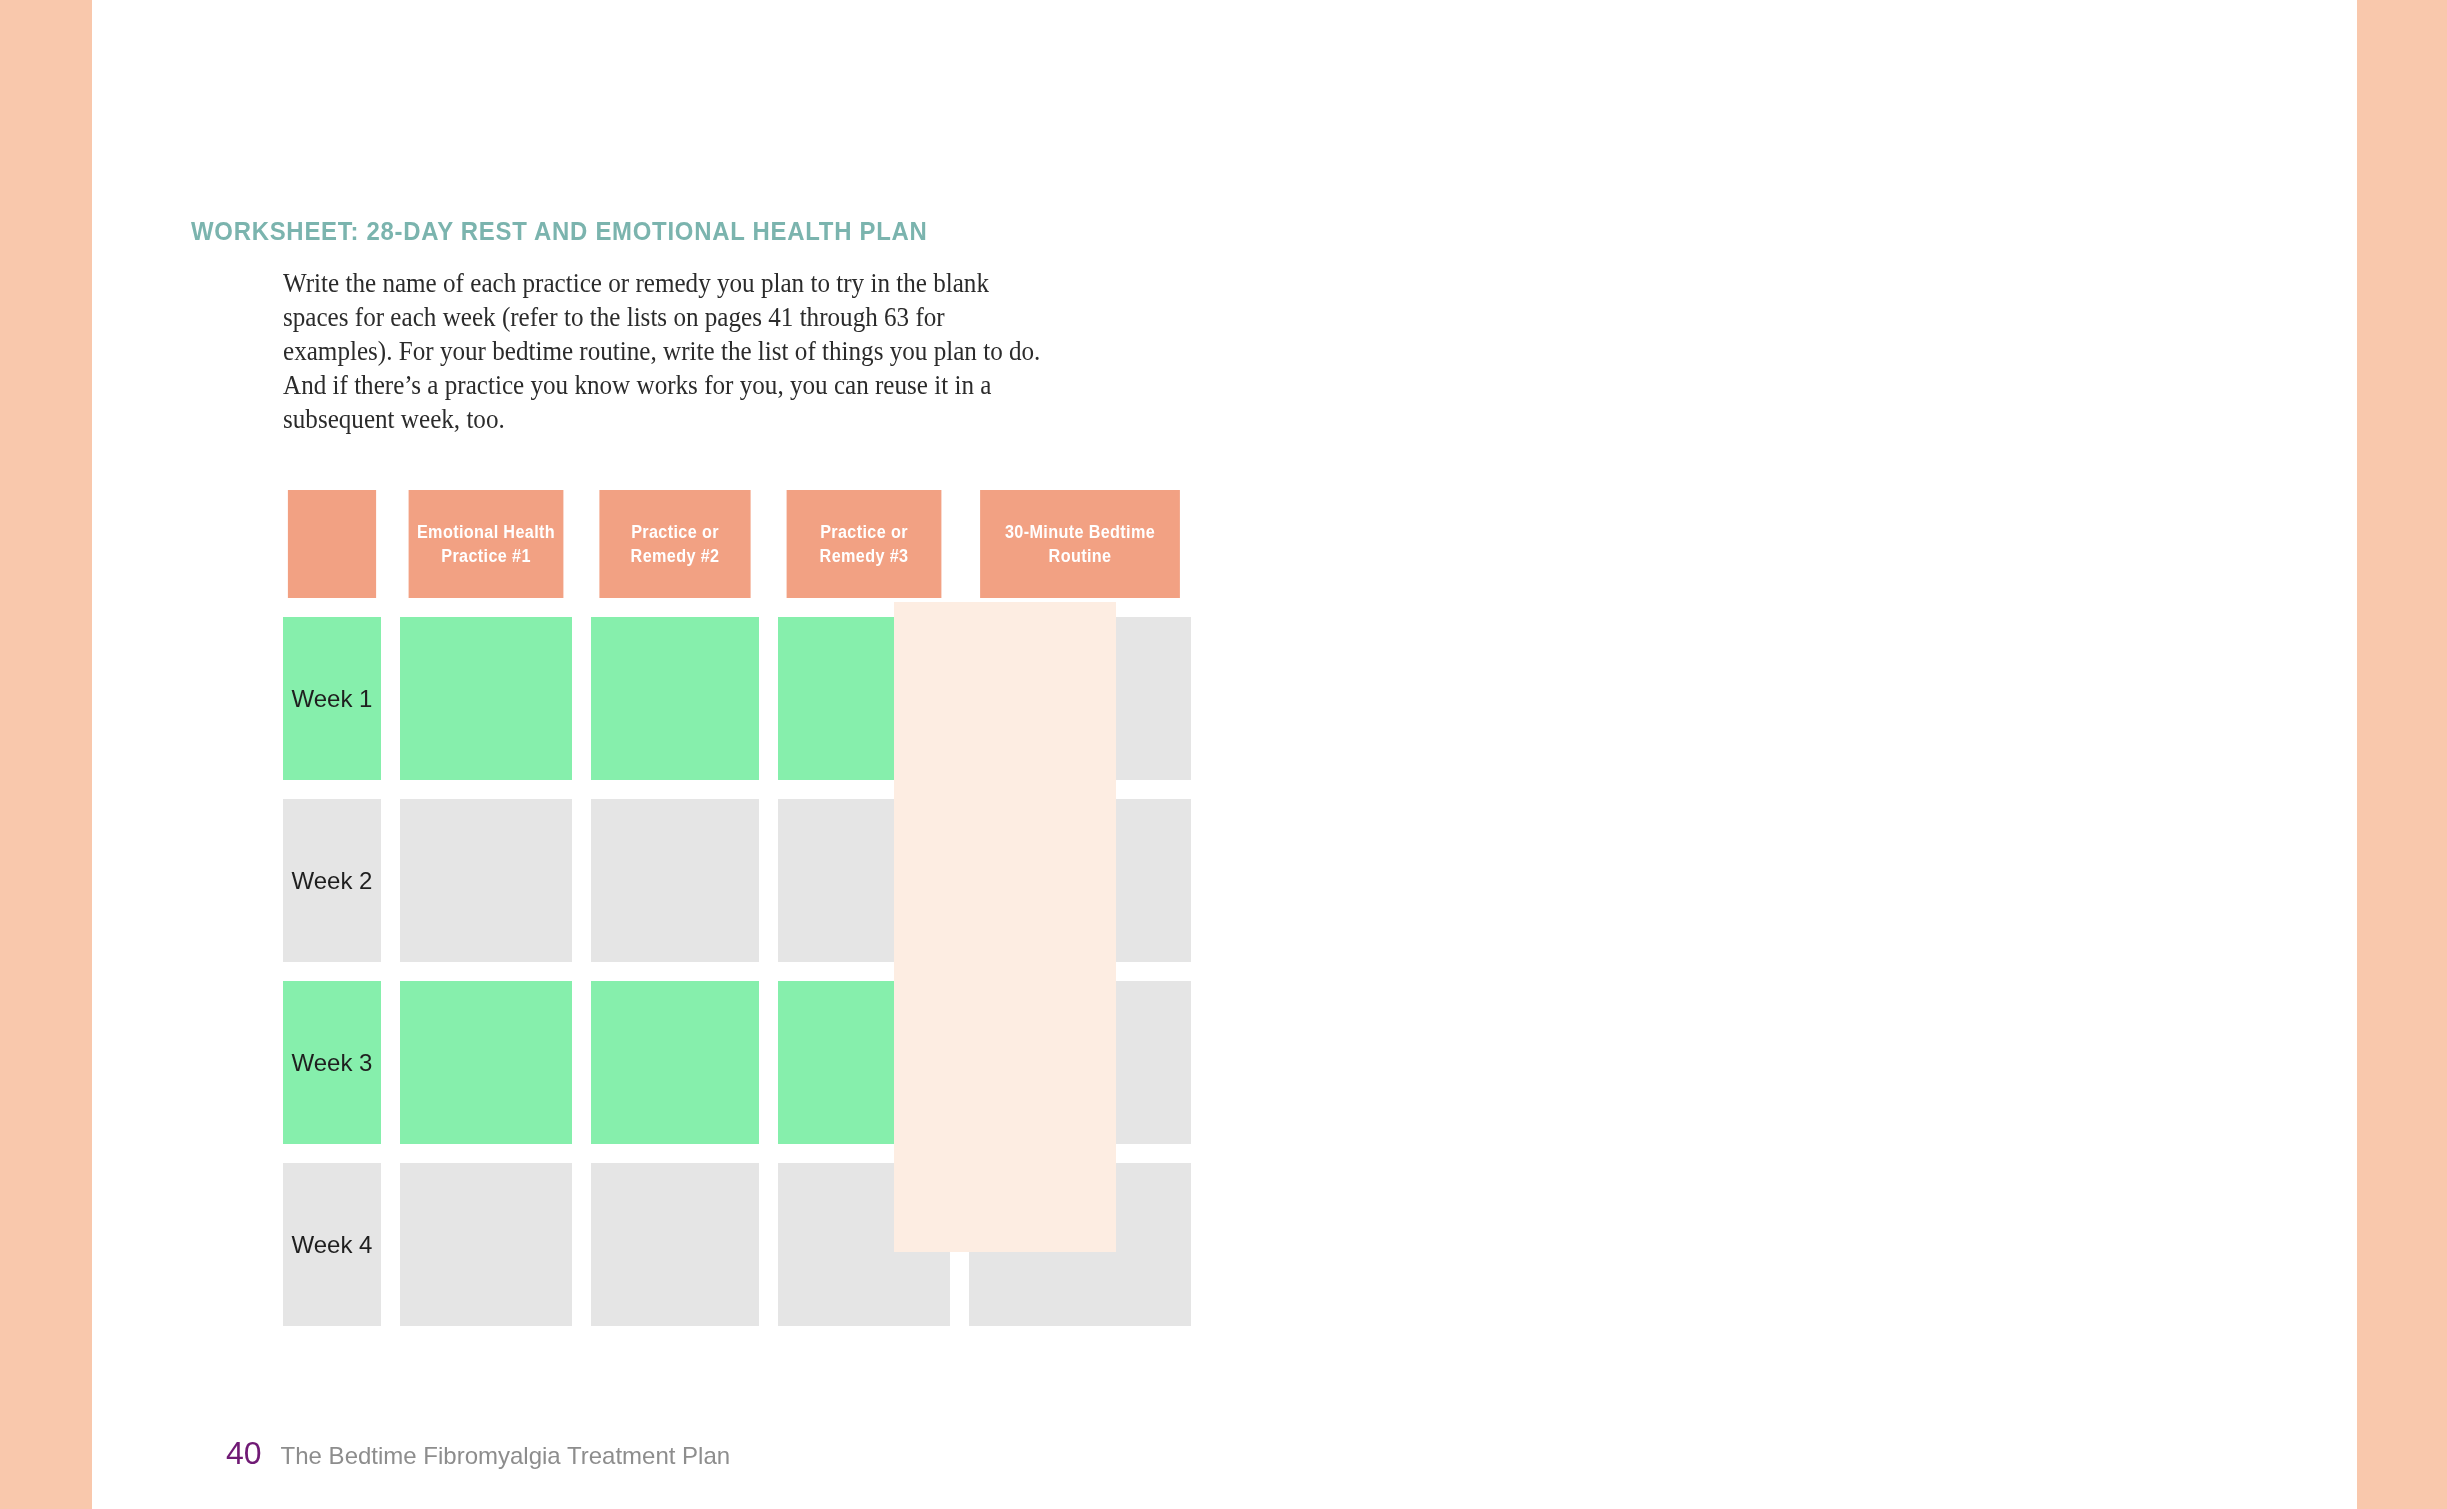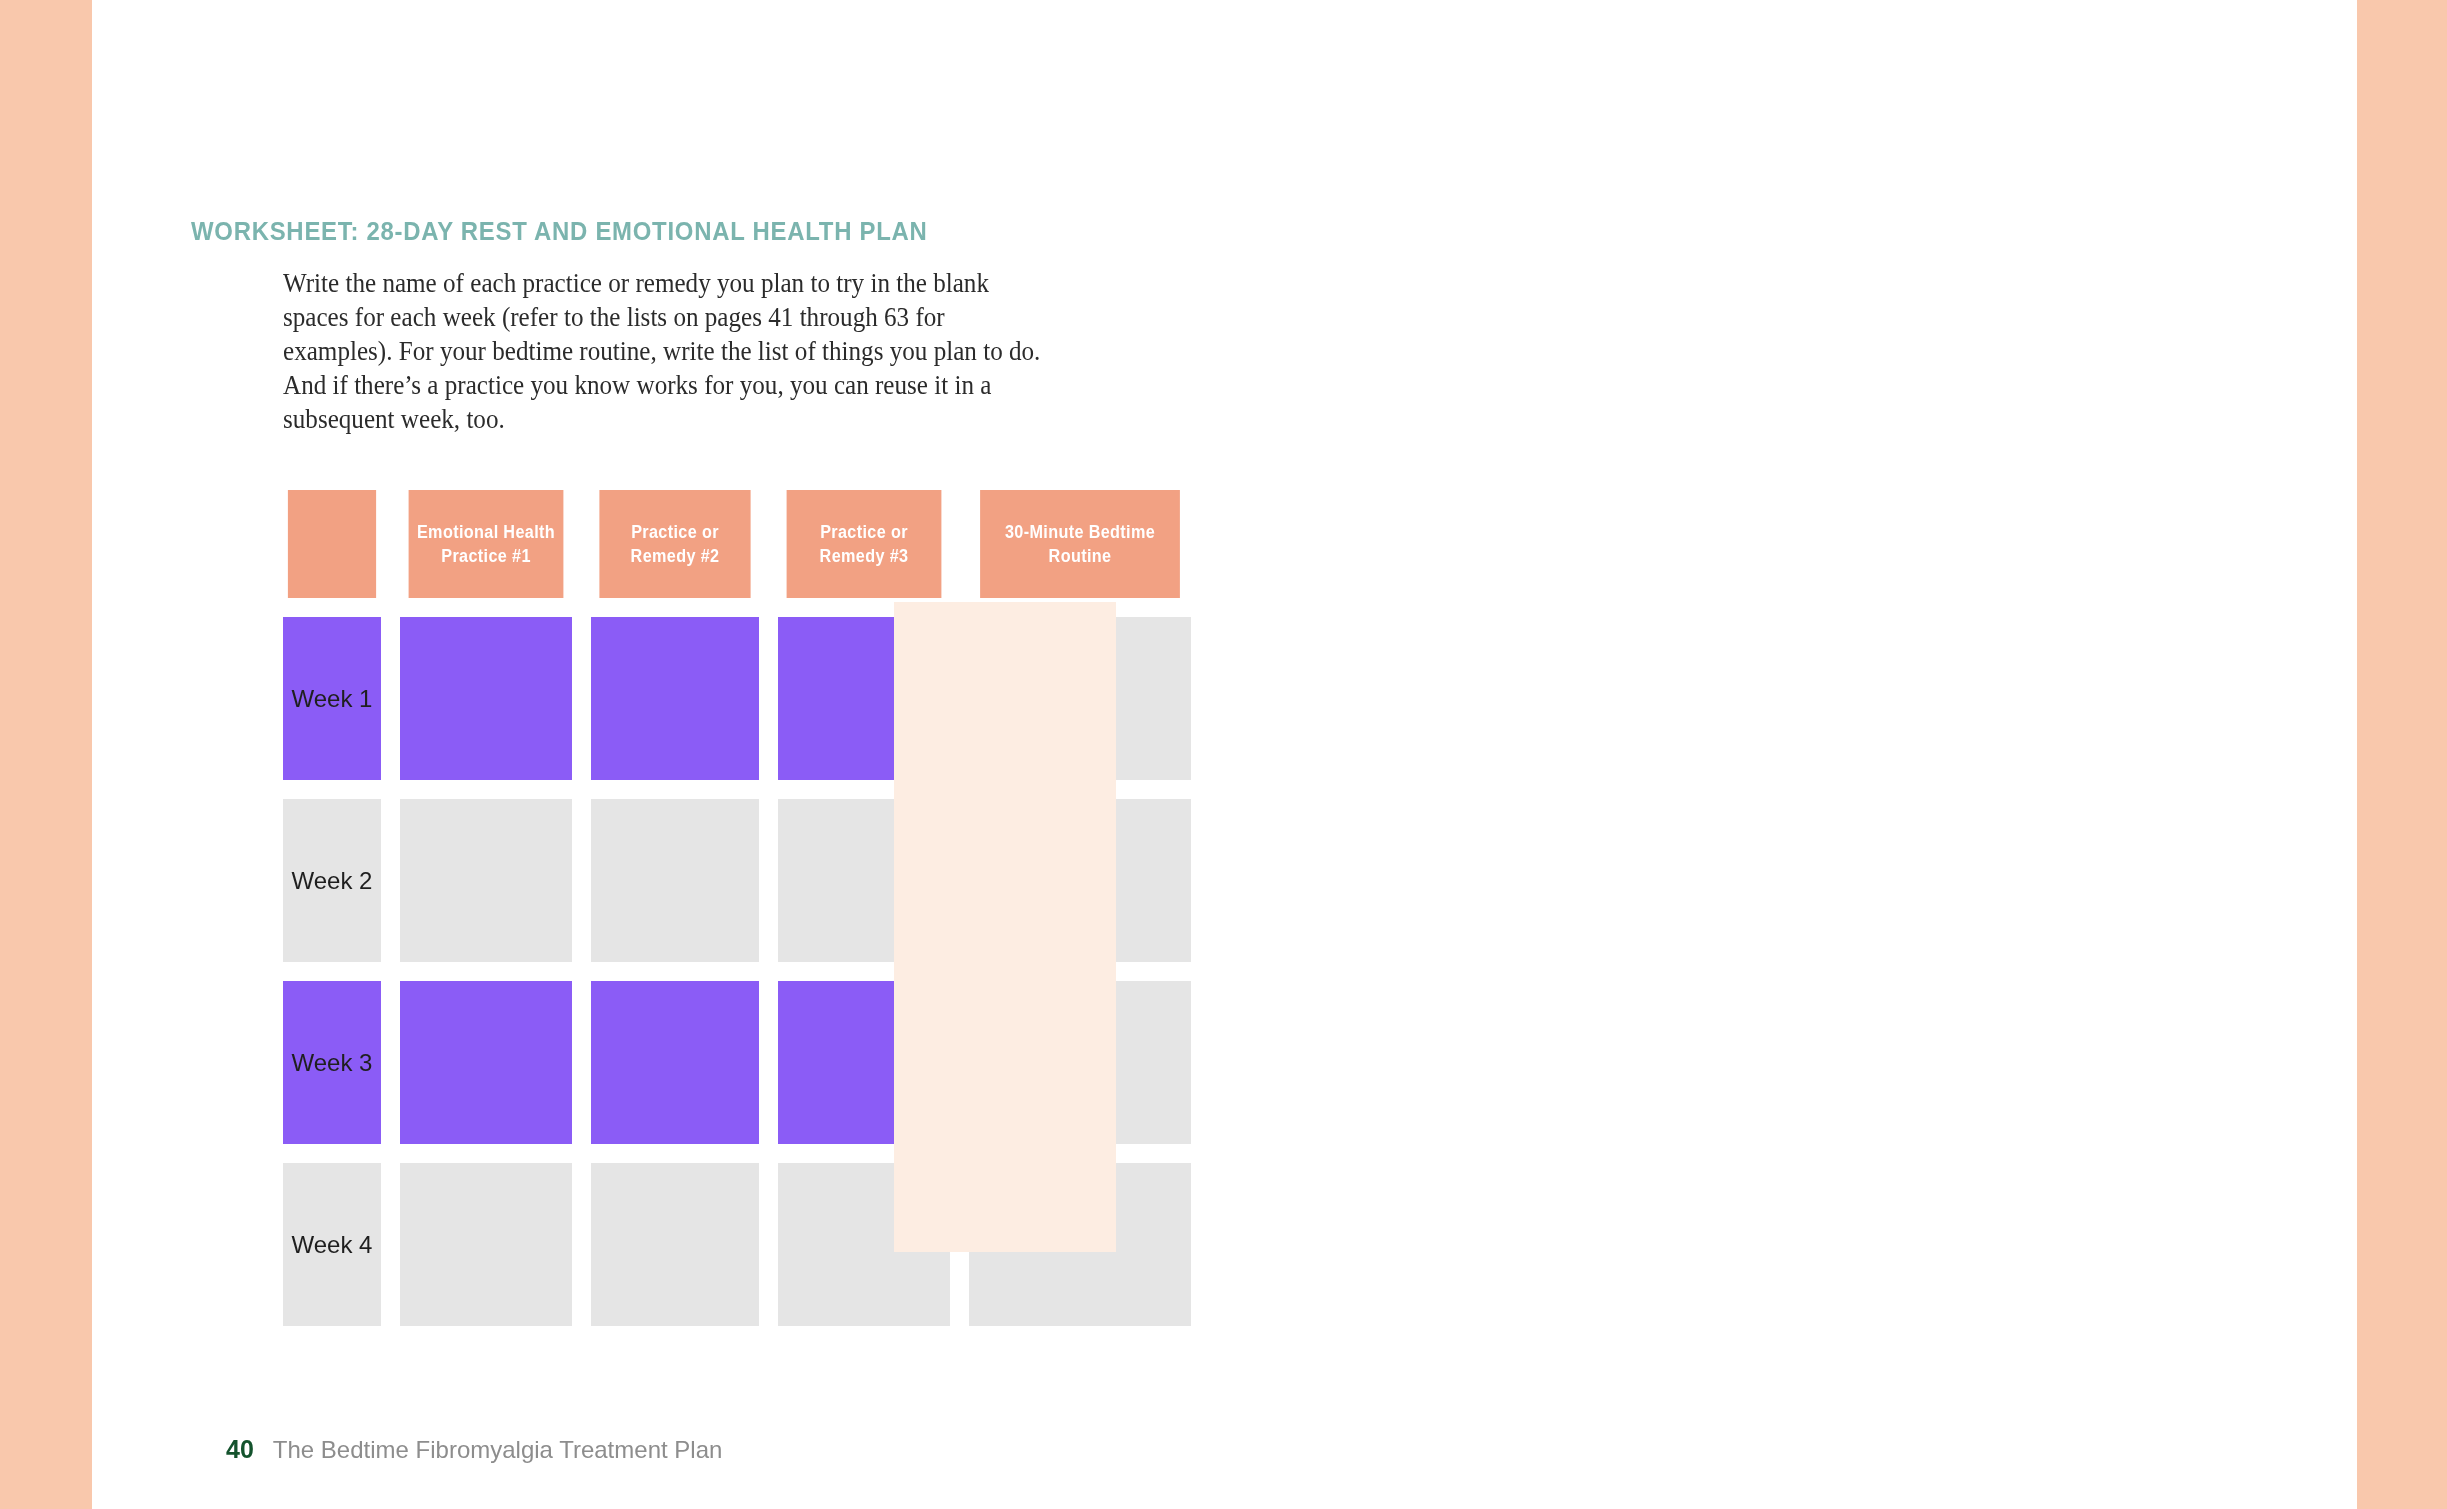--- a/index.html
+++ b/index.html
@@ -98,21 +98,21 @@
     text-align: center;
     color: #ffffff;
     font-family: "Liberation Sans Narrow", "Liberation Sans", sans-serif;
     font-weight: 700;
     font-size: 18px;
     line-height: 24px;
     letter-spacing: 0.4px;
     transform: scaleX(0.9);
   }
   .wt-cell.header-blank { background: #F2A183; }
-  .wt-cell.dark  { background: #8b5cf6; }
+  .wt-cell.dark  { background: #86efac; }
   .wt-cell.light { background: #e5e5e5; }
   .wt-cell.weeklabel {
     display: flex;
     align-items: center;
     justify-content: center;
     text-align: center;
     font-family: "Liberation Sans", sans-serif;
     font-weight: 400;
     font-size: 24px;
     line-height: 32px;
@@ -132,23 +132,23 @@
     position: absolute;
     top: 1403px;
     display: flex;
     align-items: baseline;
     font-family: "Liberation Sans", sans-serif;
     font-size: 24px;
     white-space: nowrap;
   }
   .footer.left-footer  { left: 134px; }
   .folio {
-    font-weight: 700;
-    font-size: 25px;
-    color: #14532d;
+    font-weight: 400;
+    font-size: 32px;
+    color: #701a75;
   }
   .running-head {
     color: #8d8d8d;
     font-weight: 400;
   }
   .footer.left-footer .running-head  { margin-left: 19px; }
 </style>
 </head>
 <body>
 

